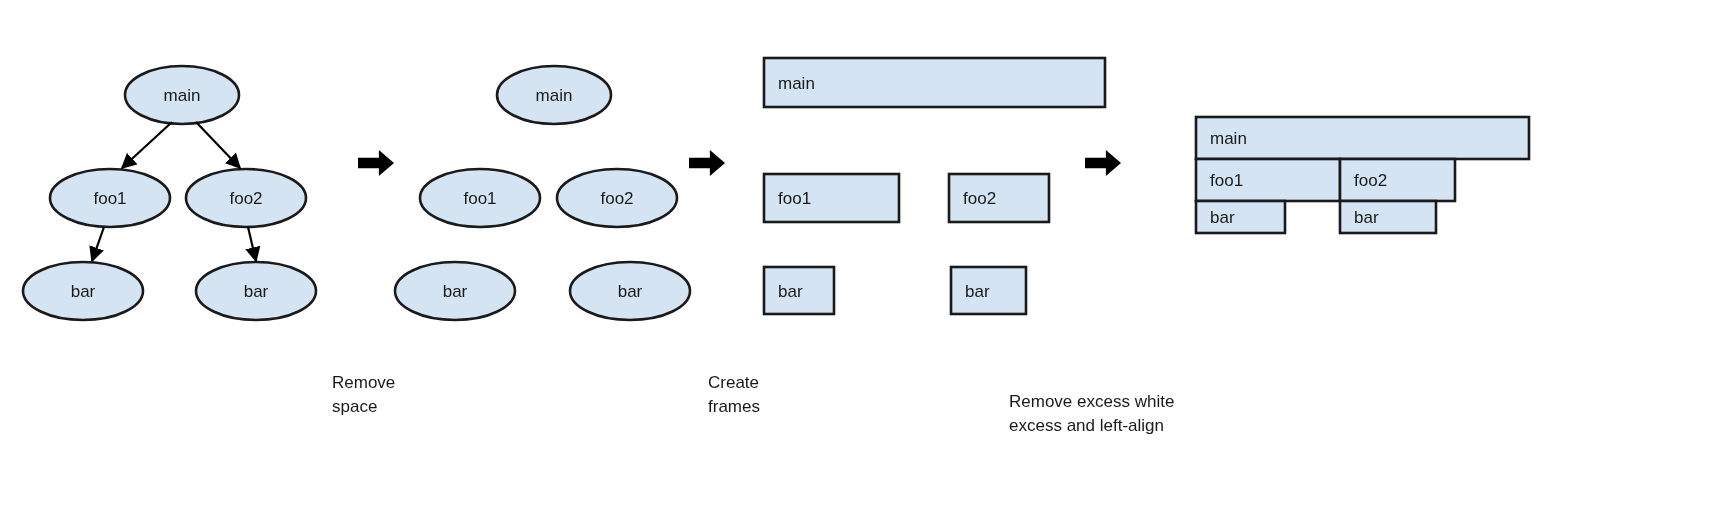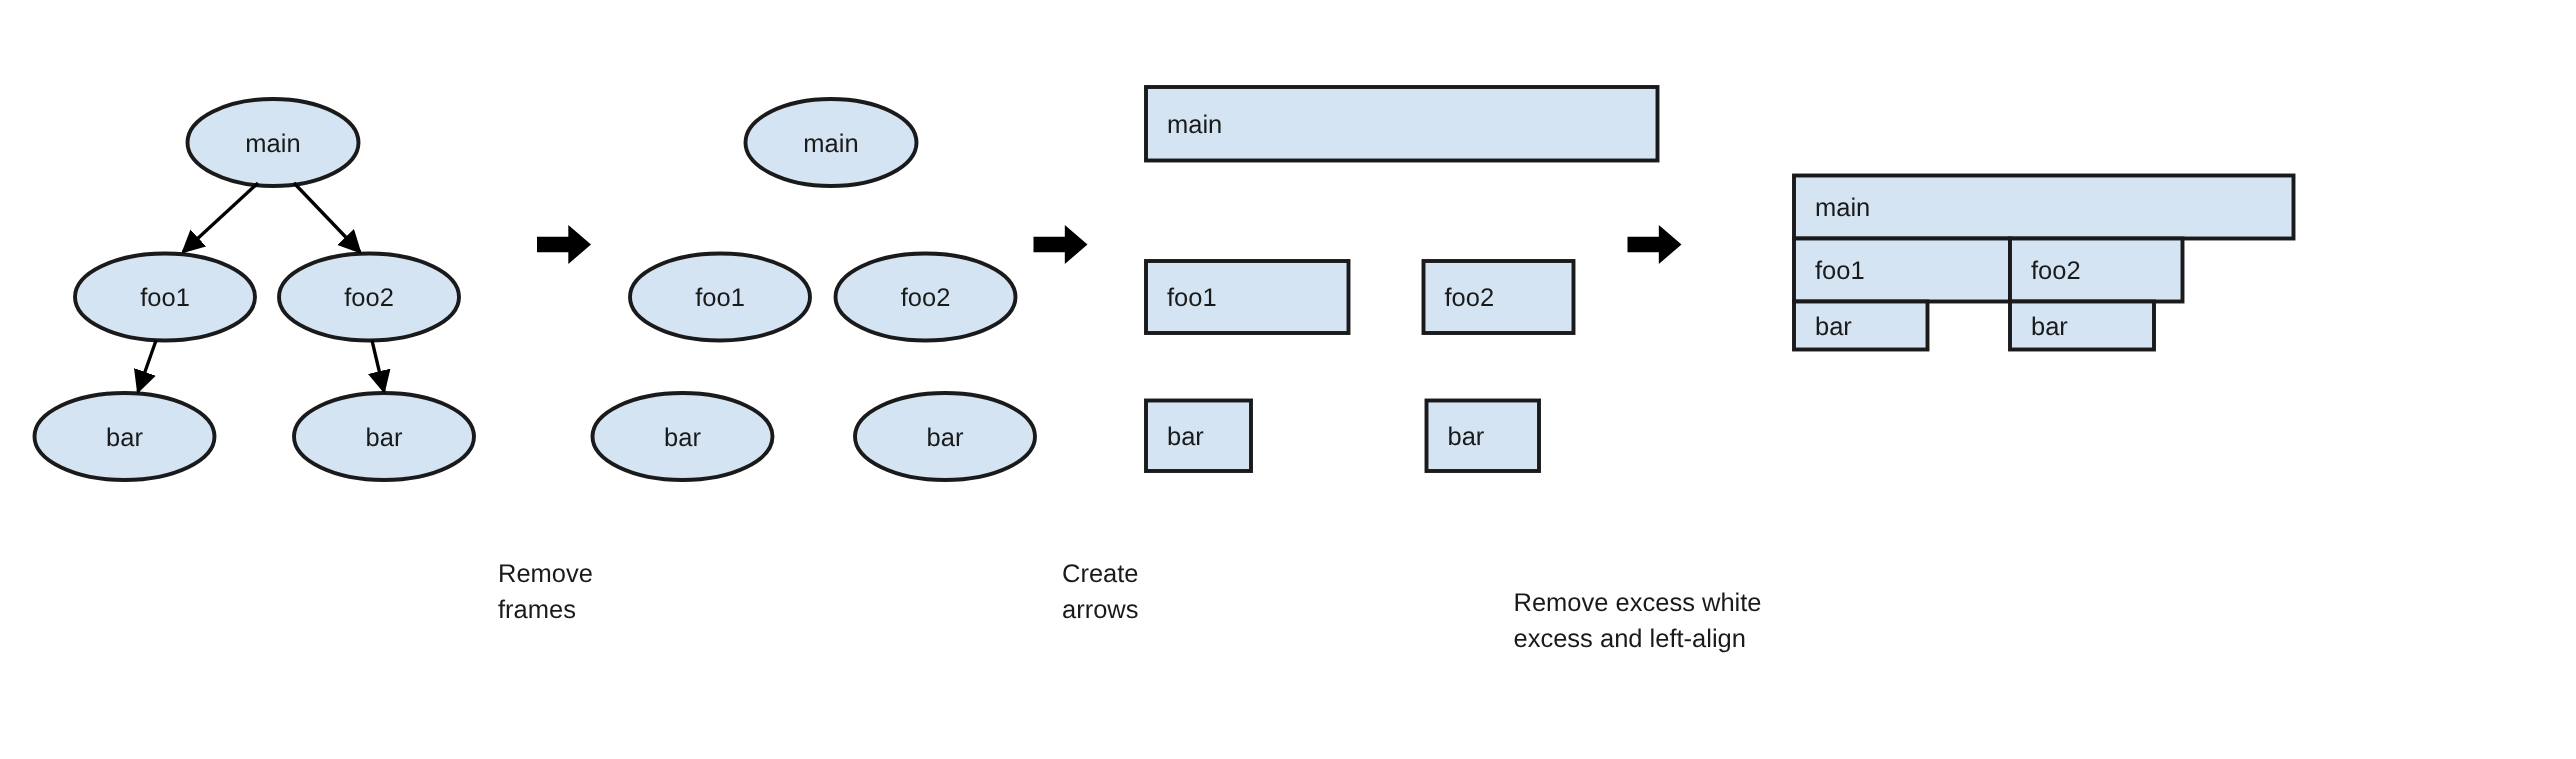--- a/index.html
+++ b/index.html
@@ -165,18 +165,18 @@
         <line x1="248" y1="227" x2="256" y2="261" class="edge-line" marker-end="url(#arrowhead)"></line>
       </g>
     <g id="arrows-group">
         <polygon points="358,157.8 378.88,157.8 378.88,150 394,163 378.88,176 378.88,168.2 358,168.2" class="arrow-glyph" fill="#000000"></polygon>
         <polygon points="689,157.8 709.88,157.8 709.88,150 725,163 709.88,176 709.88,168.2 689,168.2" class="arrow-glyph" fill="#000000"></polygon>
         <polygon points="1085,157.8 1105.88,157.8 1105.88,150 1121,163 1105.88,176 1105.88,168.2 1085,168.2" class="arrow-glyph" fill="#000000"></polygon>
       </g>
   </svg>
 
   <div id="captions-group">
-      <div class="caption" style="left: 332px; top: 371px;"><div>Remove</div><div>frames</div></div>
-      <div class="caption" style="left: 670px; top: 371px; margin-left: 38px;"><div>Create</div><div>arrows</div></div>
+      <div class="caption" style="left: 332px; top: 371px;"><div>Remove</div><div>space</div></div>
+      <div class="caption" style="left: 670px; top: 371px; margin-left: 38px;"><div>Create</div><div>frames</div></div>
       <div class="caption" style="left: 1009px; top: 390px;"><div>Remove excess white</div><div>excess and left-align</div></div>
     </div>
 
 </div>
 
 </body></html>

